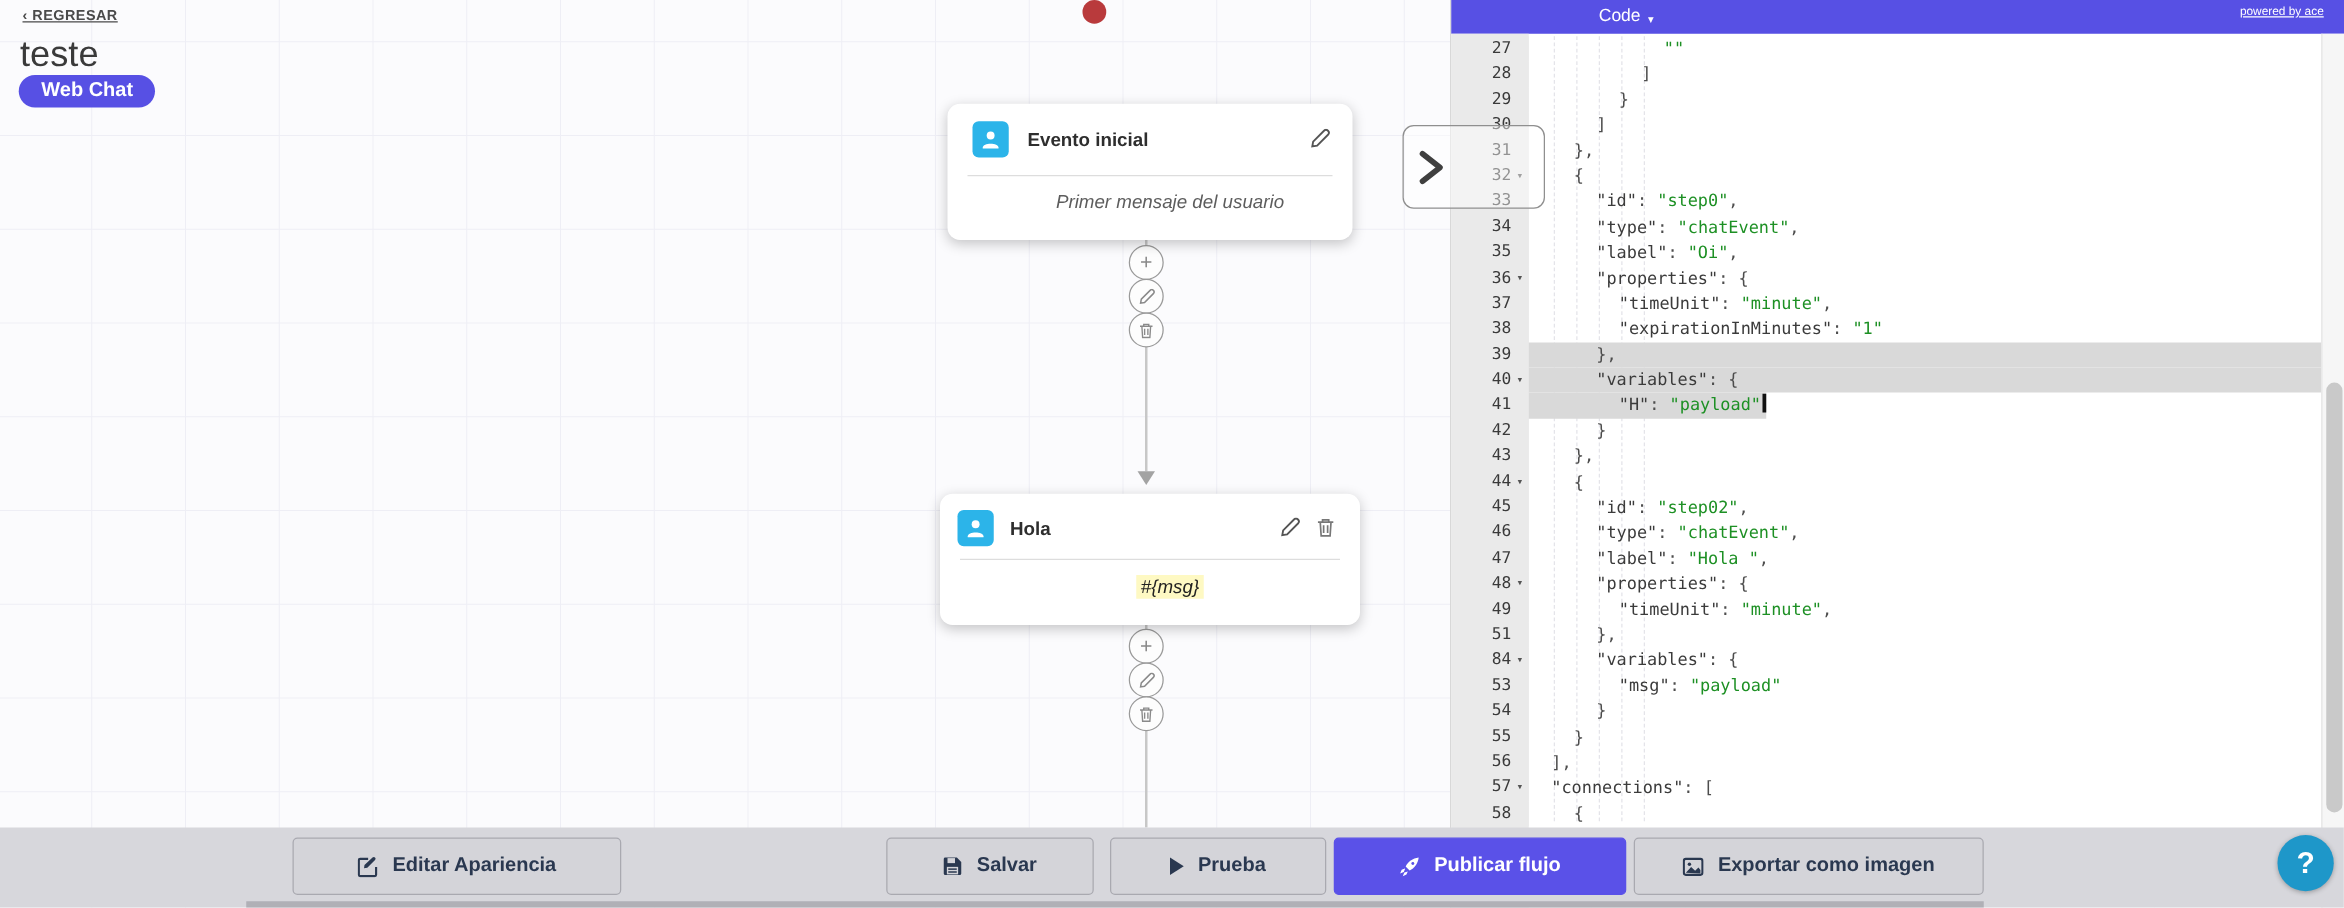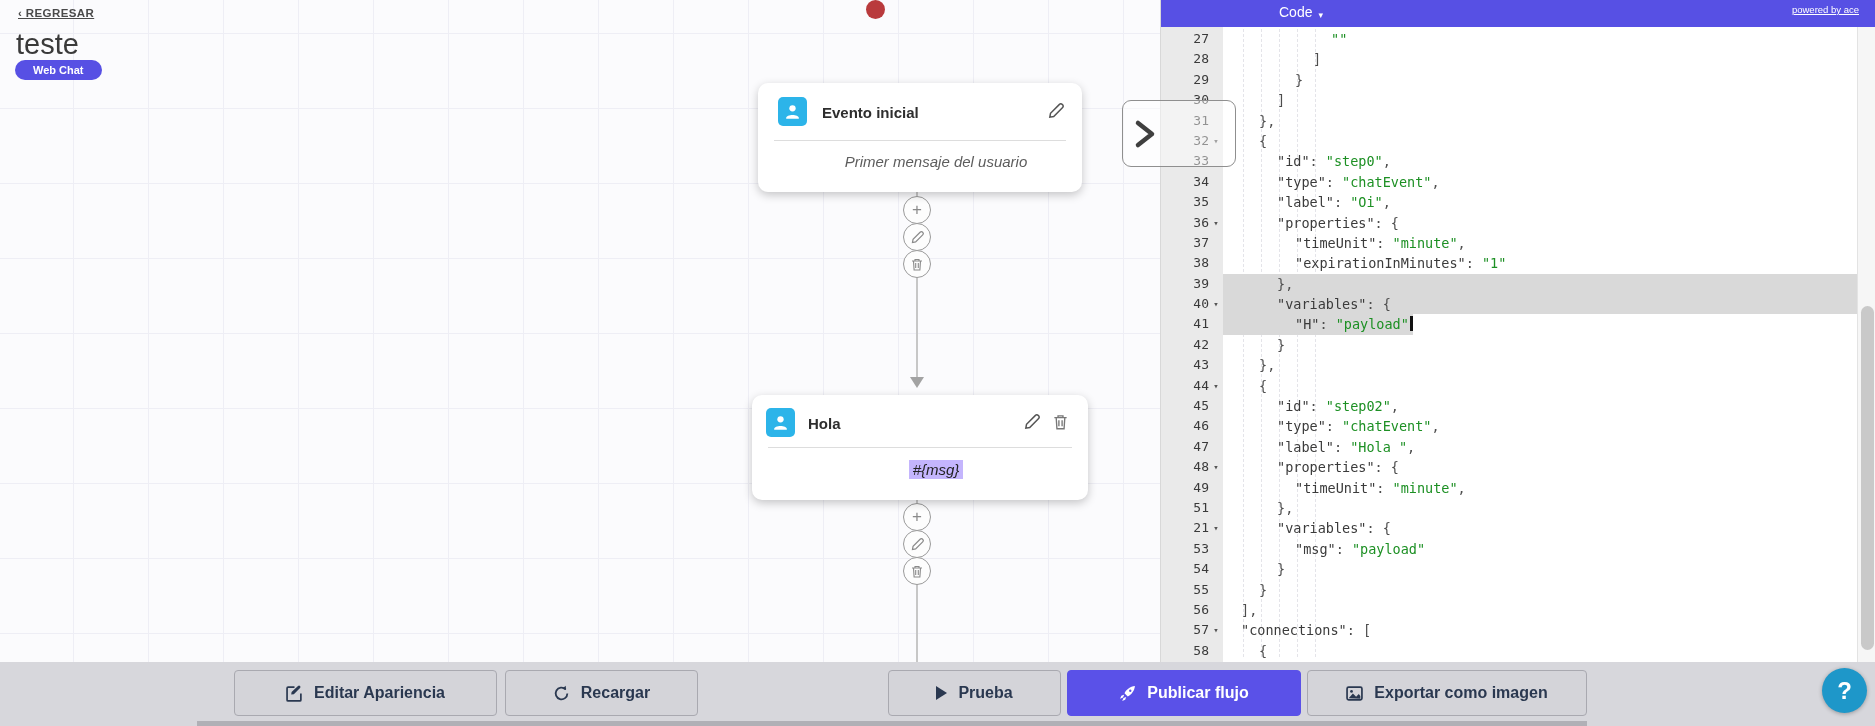--- a/index.html
+++ b/index.html
@@ -11,33 +11,33 @@
     background-color:#fbfbfd;
     background-image:
       linear-gradient(#eeeef5 1px, transparent 1px),
       linear-gradient(90deg,#eeeef5 1px, transparent 1px);
     background-size:75px 75px; background-position:-2px 33px; }
 
   .back-link { position:absolute; left:18px; top:7px; font-size:11.5px; font-weight:bold;
     color:#4a4a4a; letter-spacing:.4px; text-decoration:underline; cursor:pointer; }
   .flow-title { position:absolute; left:16px; top:28px; font-size:29px; color:#3a3a3a; }
   .channel-badge { position:absolute; left:15px; top:60px; background:#5750e4; color:#fff;
-    font-size:11px; font-weight:bold; padding:4px 18px; border-radius:15px; }
+    font-size:16px; font-weight:bold; padding:4px 18px; border-radius:15px; }
 
   
   .node { position:absolute; background:#fff; border-radius:10px;
     box-shadow:0 3px 10px rgba(0,0,0,.22); z-index:1; }
   .node-icon { position:absolute; width:29px; height:29px; border-radius:5px;
     background:#2cb4e9; display:flex; align-items:center; justify-content:center; }
   .node-title { position:absolute; font-size:15px; font-weight:bold; color:#2e2e2e; }
   .node-divider { position:absolute; left:16px; right:16px; height:1px; background:#ddd; }
   .node-body { position:absolute; left:0; right:0; text-align:center; font-style:italic;
     font-size:15px; color:#5d5d5d;padding-left:32px; }
   .node-tool { position:absolute; cursor:pointer; }
-  .msg-hl { background:#c4b5fd; color:#222; padding:1px 4px;margin-top:48px; }
+  .msg-hl { background:#fef9c3; color:#222; padding:1px 4px;margin-top:48px; }
 
   
   .flow-line { position:absolute; width:2px; background:#c7c7c7; z-index:0; }
   .flow-arrow { position:absolute; width:0; height:0; border-left:7px solid transparent;
     border-right:7px solid transparent; border-top:11px solid #a3a3a3; z-index:0; }
   .conn-btn { position:absolute; width:28px; height:28px; border-radius:50%;
     border:1.5px solid #9a9a9a; background:#fdfdfd; color:#8a8a8a; z-index:1;
     display:flex; align-items:center; justify-content:center; cursor:pointer; }
   .conn-btn svg { display:block; }
   .plus-glyph { font-size:17px; line-height:1; color:#8a8a8a; margin-top:-1px; }
@@ -314,21 +314,21 @@
         <div class="ed-gutter">49</div>
         <div class="ed-fold"></div>
         <div class="ed-content"><span class="ed-wrap"><span class="ed-ind" style="width: 54px;"></span><span class="tok-k">"timeUnit"</span><span class="tok-p">: </span><span class="tok-s">"minute"</span><span class="tok-p">,</span></span></div>
       </div>
       <div class="ed-row">
         <div class="ed-gutter">51</div>
         <div class="ed-fold"></div>
         <div class="ed-content"><span class="ed-wrap"><span class="ed-ind" style="width: 36px;"></span><span class="tok-p">},</span></span></div>
       </div>
       <div class="ed-row">
-        <div class="ed-gutter">21</div>
+        <div class="ed-gutter">84</div>
         <div class="ed-fold">▾</div>
         <div class="ed-content"><span class="ed-wrap"><span class="ed-ind" style="width: 36px;"></span><span class="tok-k">"variables"</span><span class="tok-p">: {</span></span></div>
       </div>
       <div class="ed-row">
         <div class="ed-gutter">53</div>
         <div class="ed-fold"></div>
         <div class="ed-content"><span class="ed-wrap"><span class="ed-ind" style="width: 54px;"></span><span class="tok-k">"msg"</span><span class="tok-p">: </span><span class="tok-s">"payload"</span></span></div>
       </div>
       <div class="ed-row">
         <div class="ed-gutter">54</div>
@@ -372,28 +372,31 @@
   <div id="bottom-strip"></div>
 
   <button class="tb-btn" style="left:234px; width:263px;">
     <svg width="17" height="17" viewBox="0 0 16 16">
         <path d="M14 8v6a1 1 0 0 1-1 1H2a1 1 0 0 1-1-1V3a1 1 0 0 1 1-1h6" fill="none" stroke="#2a3850" stroke-width="1.6"></path>
         <path d="M13.8 1.2a1.6 1.6 0 0 1 2.3 2.3L9 10.6 6 11l.4-3Z" transform="scale(0.82)" fill="#2a3850"></path>
       </svg>
     <span>Editar Apariencia</span>
   </button>
 
-  <button class="tb-btn" style="left:505px; width:193px;">
-    <svg width="17" height="17" viewBox="0 0 16 16">
-        <path d="M13.5 8a5.5 5.5 0 1 1-1.6-3.9" fill="none" stroke="#2a3850" stroke-width="1.7"></path>
-        <path d="M12 0.8 12.3 4.6 8.6 3.6Z" fill="#2a3850"></path>
-      </svg>
-    <span>Recargar</span>
+
+  <button class="tb-btn" style="left:709px; width:166px;">
+    <svg width="16" height="16" viewBox="0 0 16 16">
+        <path d="M1 2.2C1 1.5 1.5 1 2.2 1h9.3L15 4.5v9.3c0 .7-.5 1.2-1.2 1.2H2.2C1.5 15 1 14.5 1 13.8Z" fill="#2a3850"></path>
+        <rect x="4" y="1.5" width="6" height="4" fill="#d4d4d9"></rect>
+        <rect x="3.5" y="8.5" width="9" height="6" fill="#d4d4d9"></rect>
+        <rect x="4.6" y="9.7" width="6.8" height="1.2" fill="#2a3850"></rect>
+        <rect x="4.6" y="12" width="6.8" height="1.2" fill="#2a3850"></rect>
+      </svg>
+    <span>Salvar</span>
   </button>
-
 
   <button class="tb-btn" style="left:888px; width:173px;">
     <span class="play-tri"></span>
     <span>Prueba</span>
   </button>
 
   <button class="tb-btn primary" style="left:1067px; width:234px;">
     <svg width="17" height="17" viewBox="0 0 16 16">
         <path d="M15 1C10.5 1.5 6.8 4.3 5.2 7.8l3 3C11.7 9.2 14.5 5.5 15 1Z" fill="#fff"></path>
         <circle cx="10.6" cy="5.4" r="1.1" fill="#5a51e8"></circle>

